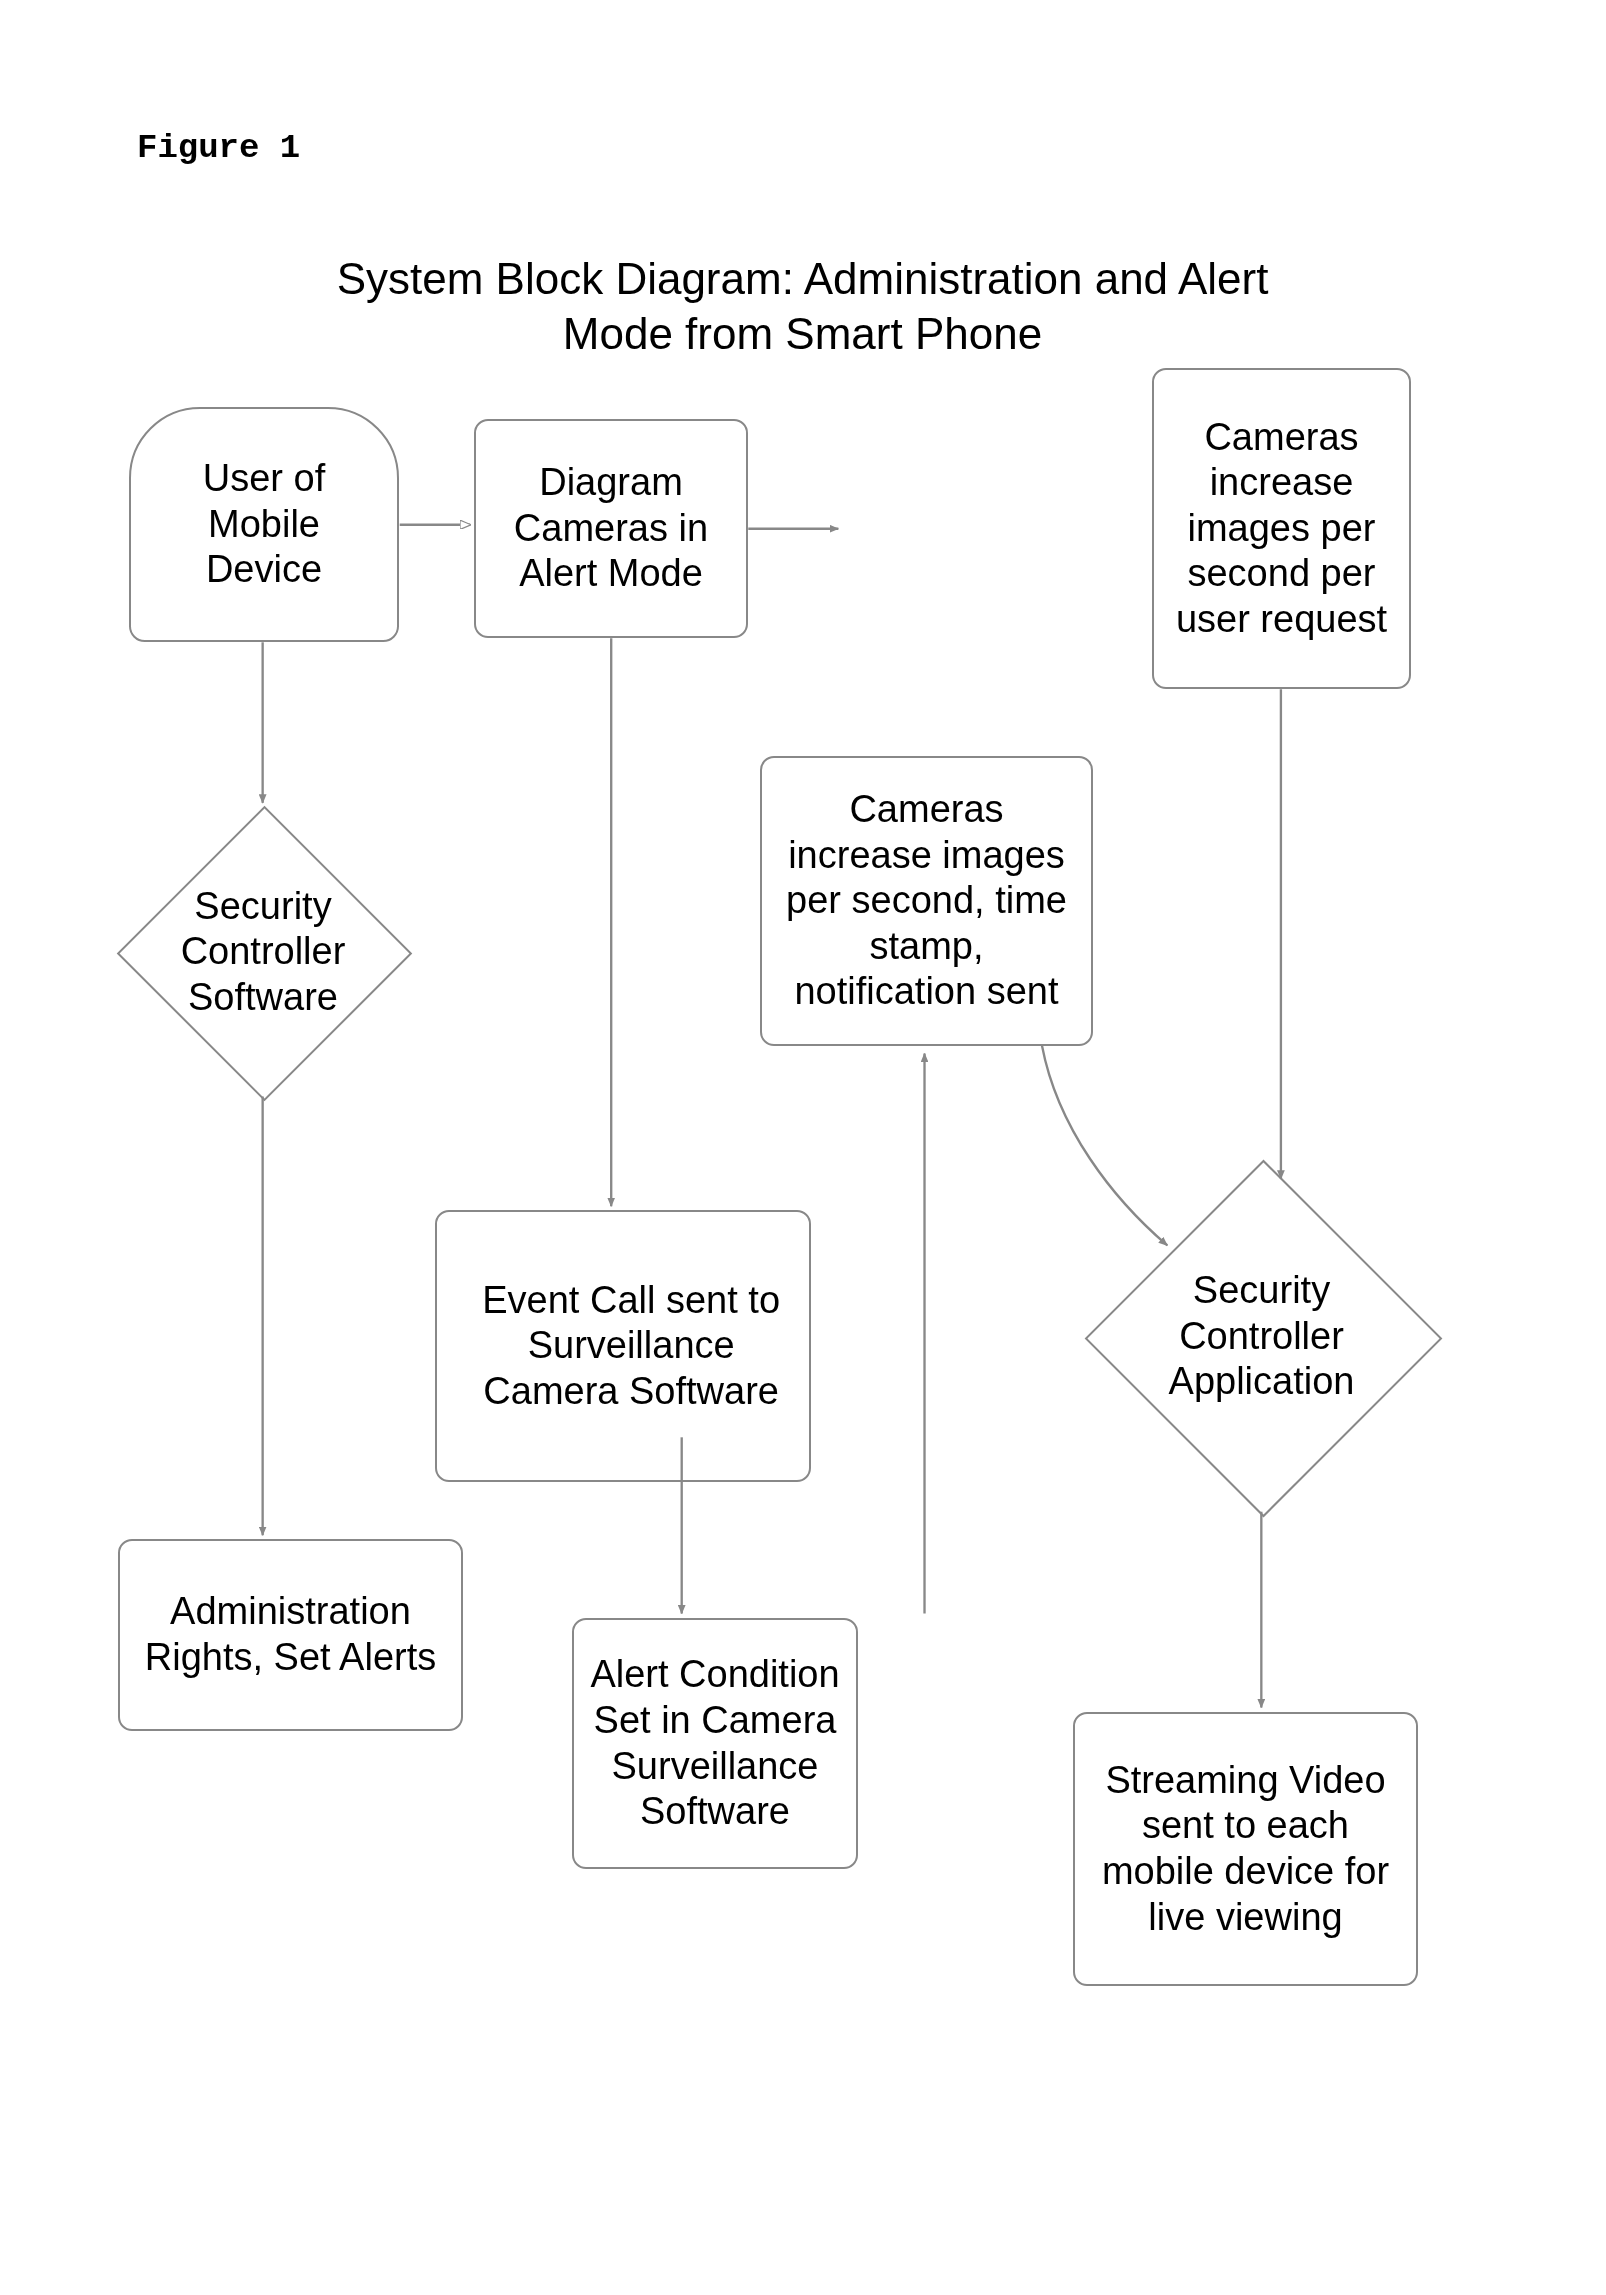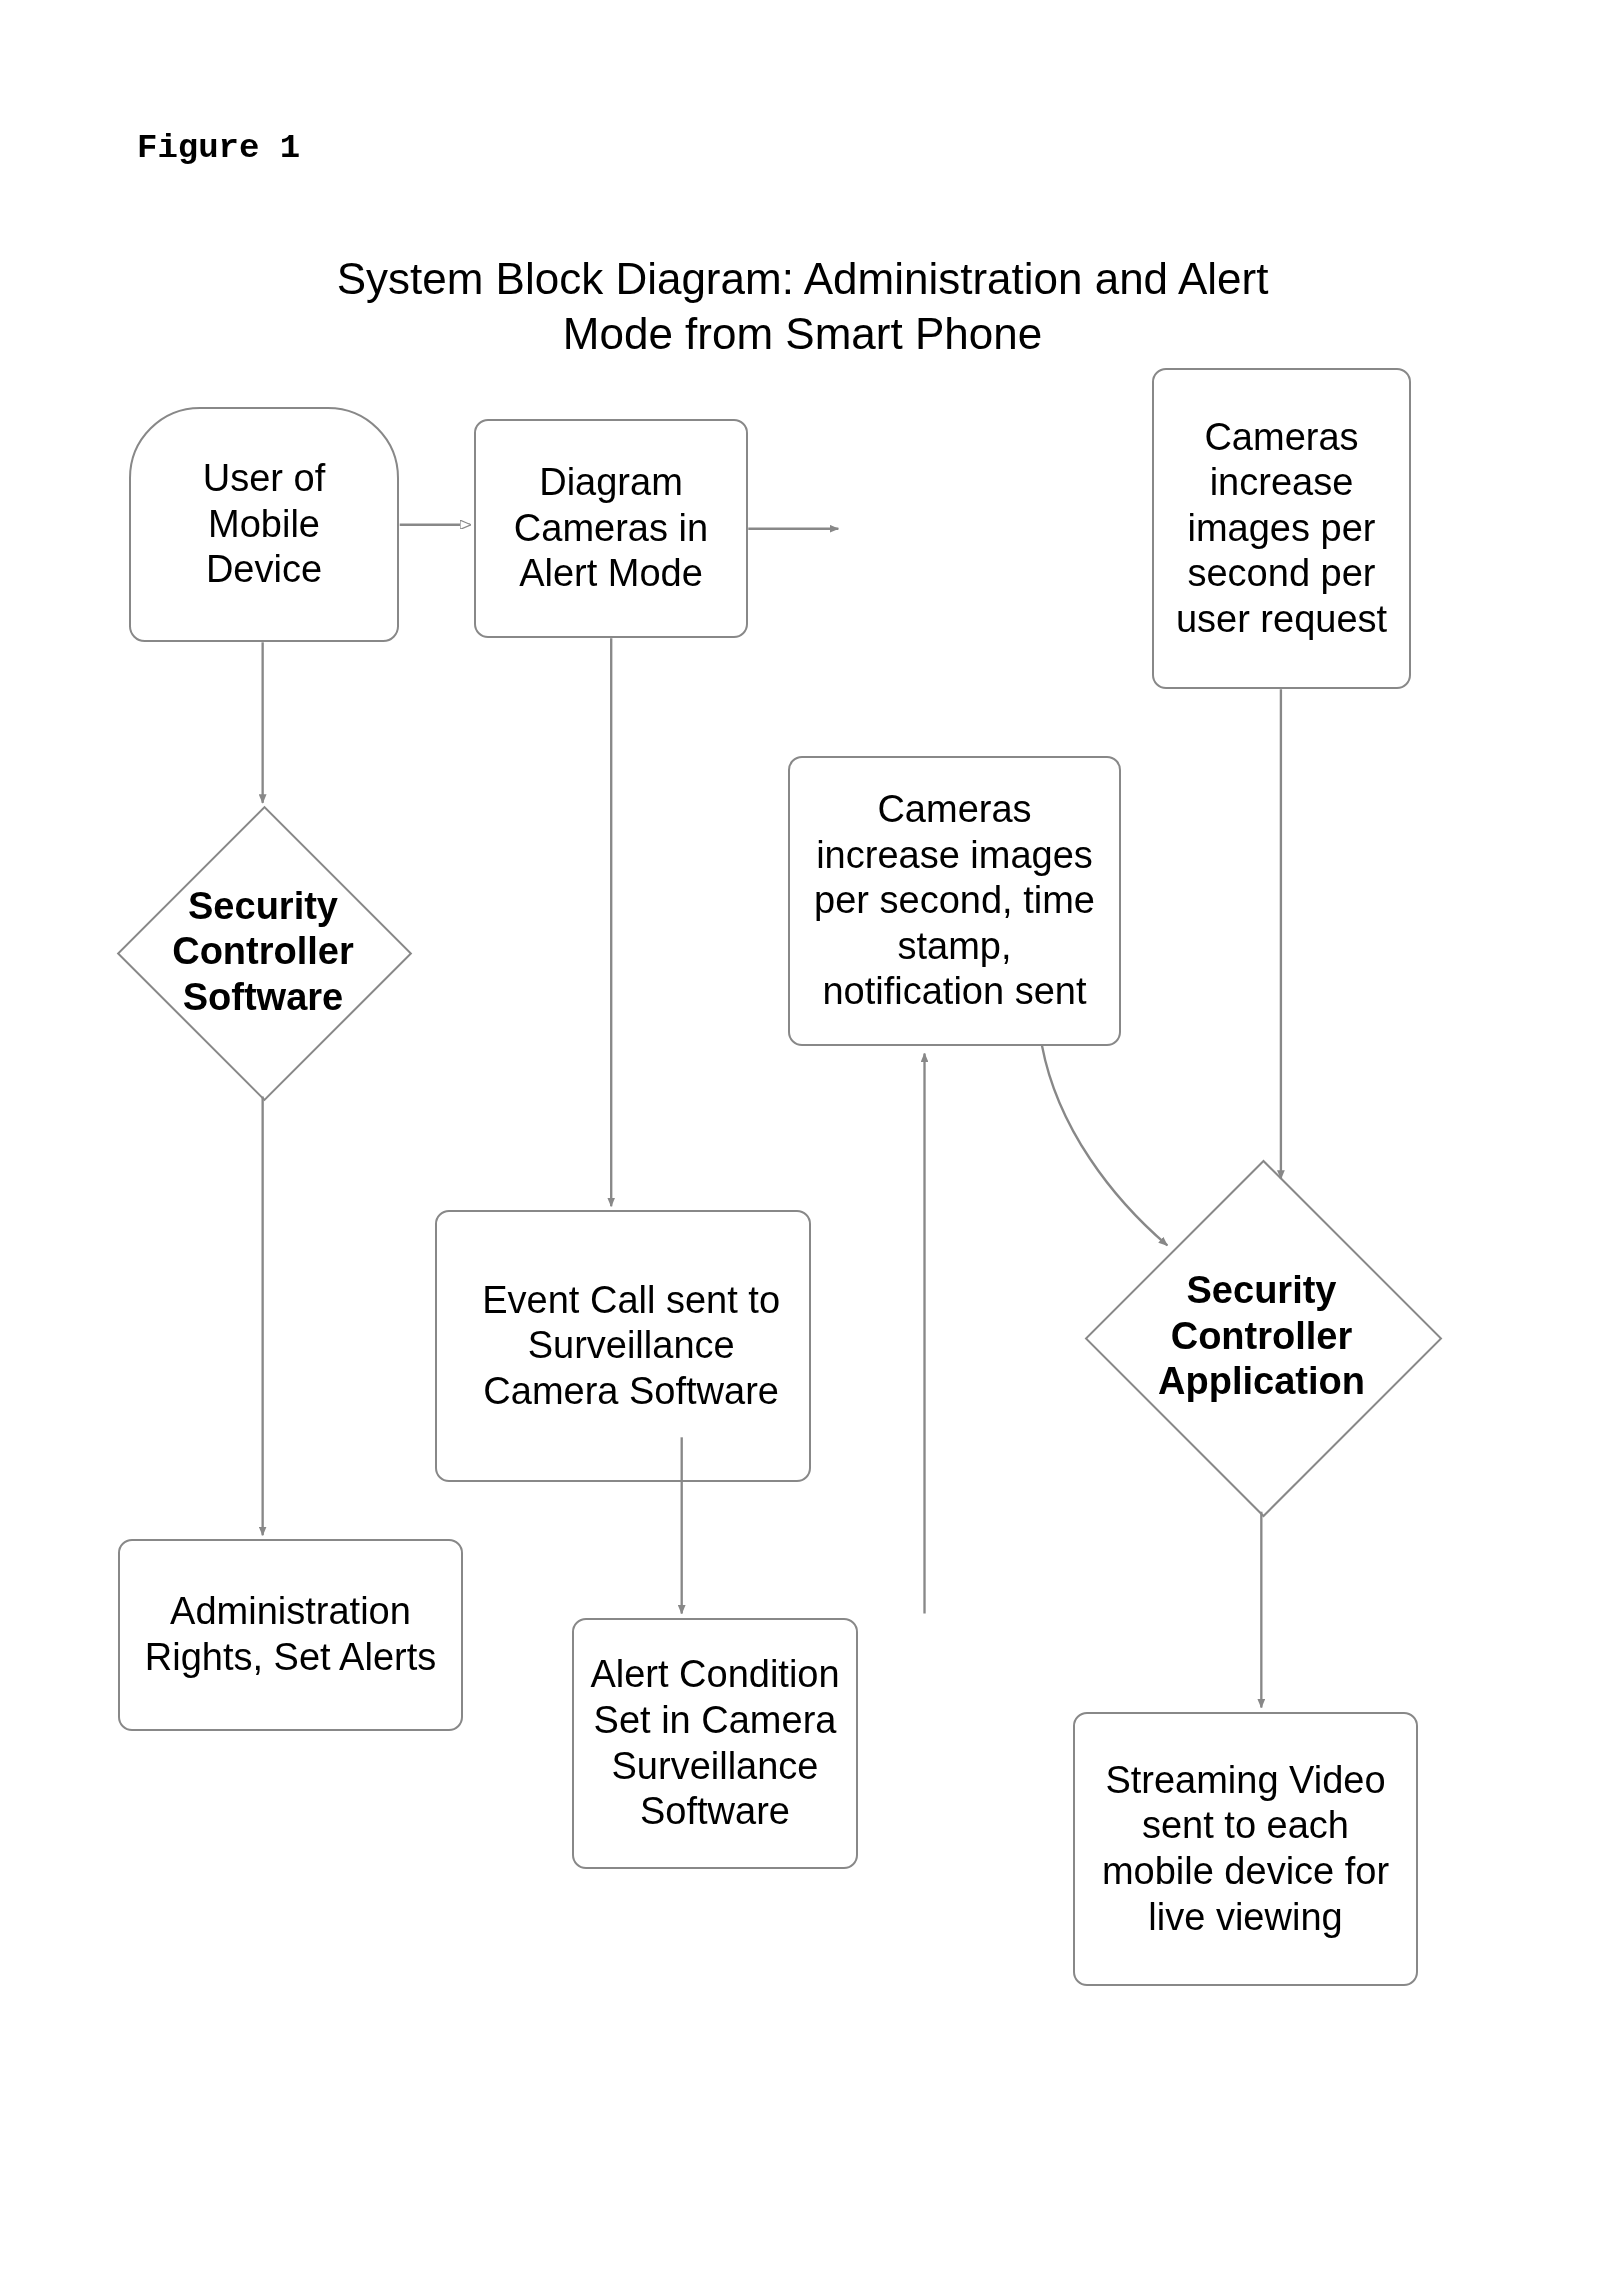--- a/index.html
+++ b/index.html
@@ -41,21 +41,20 @@
   .rect {
     border: 2.4px solid #888;
     border-radius: 14px;
   }
   .terminator {
     border: 2.4px solid #888;
     border-radius: 71px 71px 15.7px 15.7px / 71px 71px 15.7px 15.7px;
   }
   .diamond-wrap {
     position: absolute;
-    font-weight: bold;
   }
   .diamond-shape {
     position: absolute;
     top: 0; left: 0; right: 0; bottom: 0;
     border: 2.4px solid #888;
     transform: rotate(45deg);
     background: #fff;
   }
   .diamond-text {
     position: absolute;
@@ -92,21 +91,21 @@
   <div class="node rect" style="left:474px; top:419px; width:274px; height:219px;">Diagram Cameras in Alert Mode</div>
 
 
   <div class="node rect" style="left:1152px; top:368px; width:259px; height:321px;">Cameras increase images per second per user request</div>
 
   <div class="diamond-wrap" style="left:118px; top:807px; width:290px; height:290px;">
     <div class="diamond-shape" style="left:42px; top:42px; width:205px; height:205px;"></div>
     <div class="diamond-text">Security Controller Software</div>
   </div>
 
-  <div class="node rect" style="left:760px; top:756px; width:333px; height:290px;margin-left:28px;">Cameras increase images per second, time stamp, notification sent</div>
+  <div class="node rect" style="left:760px; top:756px; width:333px; height:290px;">Cameras increase images per second, time stamp, notification sent</div>
 
   <div class="node rect" style="left:435px; top:1210px; width:376px; height:272px;padding-left:32px;">Event Call sent to Surveillance Camera Software</div>
 
   <div class="diamond-wrap" style="left:1085px; top:1160px; width:353px; height:353px;">
     <div class="diamond-shape" style="left:52px; top:52px; width:249px; height:249px;"></div>
     <div class="diamond-text">Security Controller Application</div>
   </div>
 
   <div class="node rect" style="left:118px; top:1539px; width:345px; height:192px;">Administration Rights, Set Alerts</div>
 

